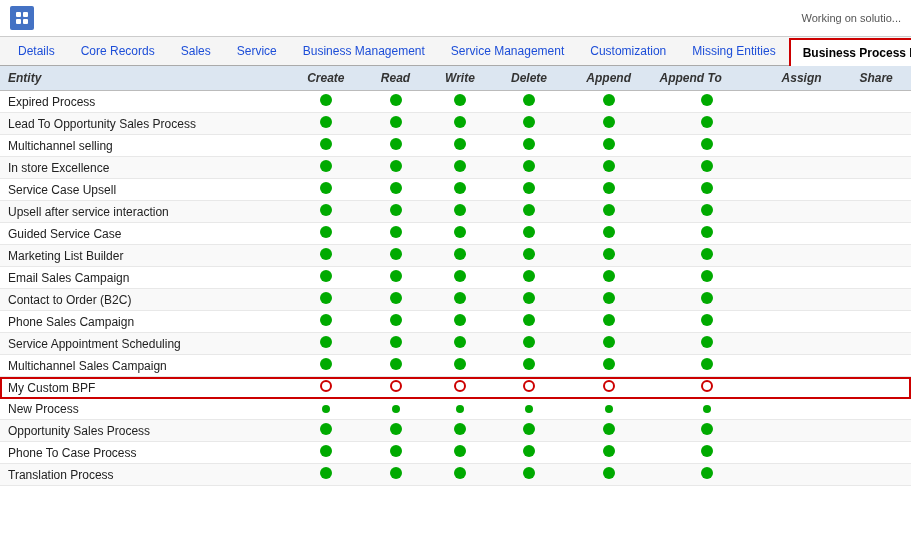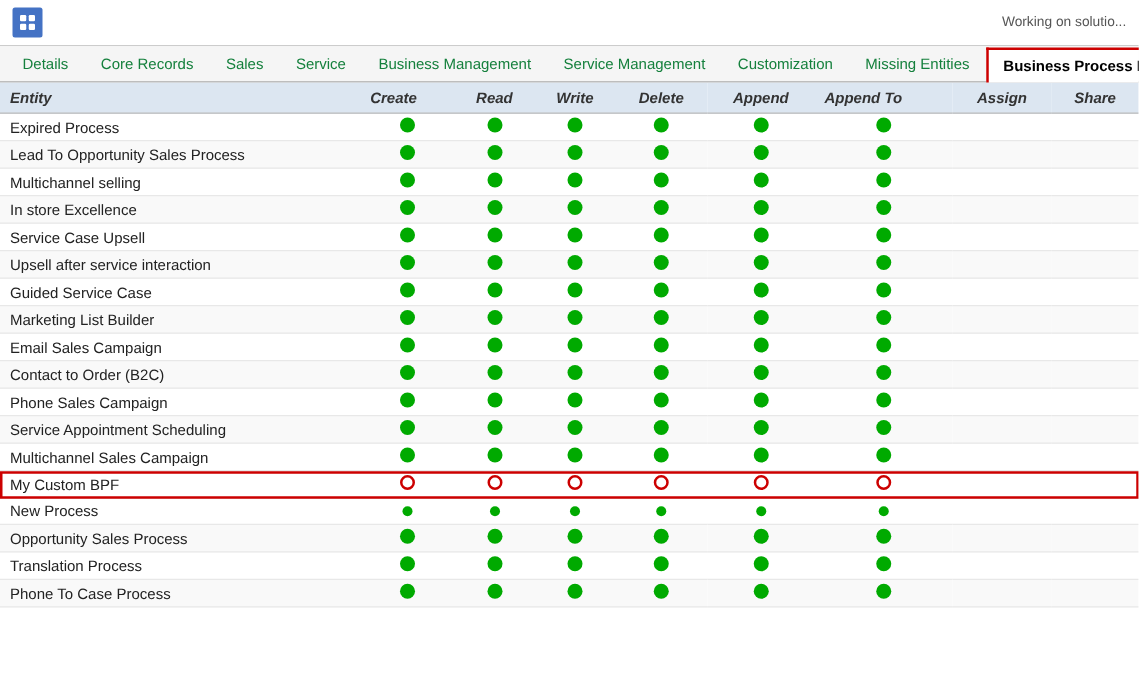--- a/index.html
+++ b/index.html
@@ -51,21 +51,21 @@
       background: #f5f5f5;
       padding: 0 5px;
       gap: 0;
     }
     .tab {
       padding: 6px 12px;
       cursor: pointer;
       border: 1px solid transparent;
       border-bottom: none;
       font-size: 12px;
-      color: #15803d;
+      color: #1d4ed8;
       white-space: nowrap;
       background: transparent;
     }
     .tab.active {
       background: #fff;
       border: 2px solid #c00;
       border-bottom: none;
       color: #000;
       font-weight: 600;
       position: relative;
@@ -156,21 +156,21 @@
     <div class="tab">Customization</div>
     <div class="tab">Missing Entities</div>
     <div class="tab active">Business Process Flows</div>
   </div>
 
 <div class="table-container">
   <table>
     <thead>
       <tr id="table-header">
       <th>Entity</th>
-          <th style="">Create</th>
+          <th style="text-align: center;">Create</th>
           <th style="text-align: center;">Read</th>
           <th style="text-align: center;">Write</th>
           <th style="text-align: center;">Delete</th>
           <th style="text-align: center;">Append</th>
           <th style="">Append To</th>
           <th style="text-align: center;">Assign</th>
           <th style="text-align: center;">Share</th>
         </tr>
     </thead>
     <tbody id="table-body">
@@ -344,32 +344,32 @@
           <td style="text-align: center;"><span class="dot-green"></span></td>
           <td style="text-align: center;"><span class="dot-green"></span></td>
           <td style="text-align: center;"><span class="dot-green"></span></td>
           <td style="text-align: center;"><span class="dot-green"></span></td>
           <td style="text-align: center;"><span class="dot-green"></span></td>
           <td style="text-align: center;"><span class="dot-green"></span></td>
           <td style="text-align: center;"></td>
           <td style="text-align: center;"></td>
         </tr>
         <tr>
+          <td>Phone To Case Process</td>
+          <td style="text-align: center;"><span class="dot-green"></span></td>
+          <td style="text-align: center;"><span class="dot-green"></span></td>
+          <td style="text-align: center;"><span class="dot-green"></span></td>
+          <td style="text-align: center;"><span class="dot-green"></span></td>
+          <td style="text-align: center;"><span class="dot-green"></span></td>
+          <td style="text-align: center;"><span class="dot-green"></span></td>
+          <td style="text-align: center;"></td>
+          <td style="text-align: center;"></td>
+        </tr>
+        <tr>
           <td>Translation Process</td>
-          <td style="text-align: center;"><span class="dot-green"></span></td>
-          <td style="text-align: center;"><span class="dot-green"></span></td>
-          <td style="text-align: center;"><span class="dot-green"></span></td>
-          <td style="text-align: center;"><span class="dot-green"></span></td>
-          <td style="text-align: center;"><span class="dot-green"></span></td>
-          <td style="text-align: center;"><span class="dot-green"></span></td>
-          <td style="text-align: center;"></td>
-          <td style="text-align: center;"></td>
-        </tr>
-        <tr>
-          <td>Phone To Case Process</td>
           <td style="text-align: center;"><span class="dot-green"></span></td>
           <td style="text-align: center;"><span class="dot-green"></span></td>
           <td style="text-align: center;"><span class="dot-green"></span></td>
           <td style="text-align: center;"><span class="dot-green"></span></td>
           <td style="text-align: center;"><span class="dot-green"></span></td>
           <td style="text-align: center;"><span class="dot-green"></span></td>
           <td style="text-align: center;"></td>
           <td style="text-align: center;"></td>
         </tr>
       </tbody>

